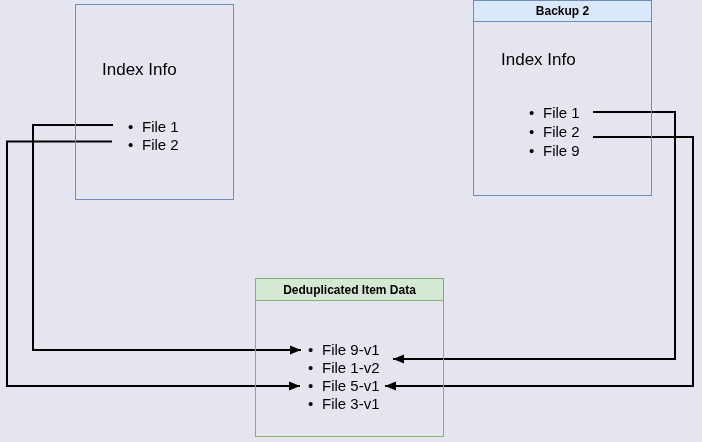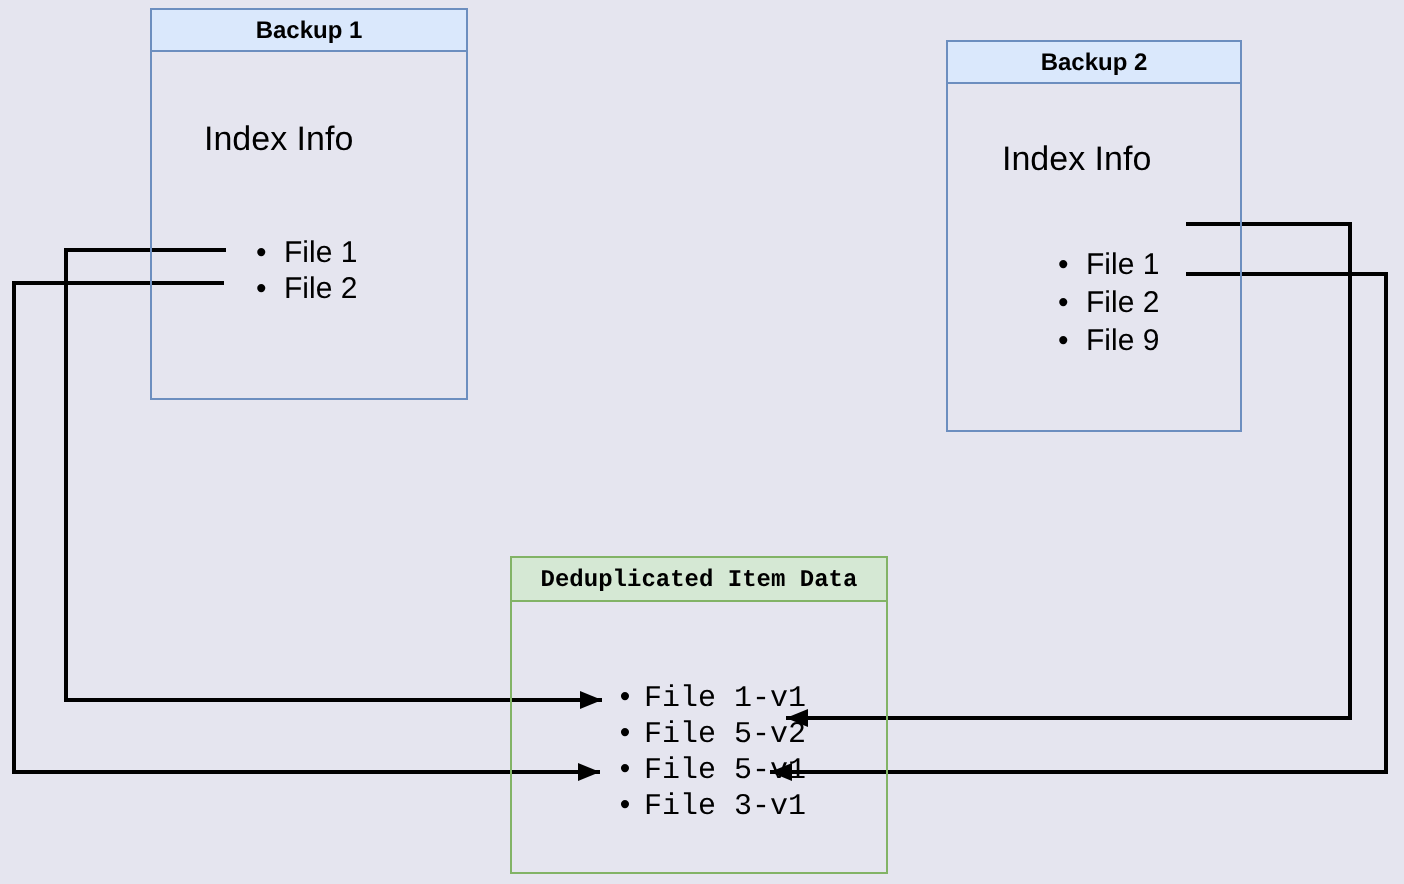--- a/index.html
+++ b/index.html
@@ -35,21 +35,21 @@
     fill:none;
     stroke:var(--line-color);
     stroke-width:2;
   }
   .box{
     position:absolute;
     border:1.5px solid;
     background:transparent;
   }
   .box.blue{border-color:var(--blue-border);}
-  .box.green{border-color:var(--green-border);font-family:Liberation Mono, monospace;}
+  .box.green{border-color:var(--green-border);}
   .box-title{
     position:absolute;
     left:0;right:0;top:0;
     border-bottom:1.5px solid;
     font-weight:bold;
     font-size:12px;
     text-align:center;
     display:flex;
     align-items:center;
     justify-content:center;
@@ -100,41 +100,40 @@
         <path d="M1,0.5 L12,5 L1,9.5 Z" fill="#000000"></path>
       </marker>
     </defs>
     <polyline points="113,125 33,125 33,350 301,350" marker-end="url(#arrow)"></polyline>
     <polyline points="112,141.5 7,141.5 7,386 300,386" marker-end="url(#arrow)"></polyline>
     <polyline points="593,112 675,112 675,359 393,359" marker-end="url(#arrow)"></polyline>
     <polyline points="593,137 693,137 693,386 385,386" marker-end="url(#arrow)"></polyline>
   </svg>
 
   <div class="box blue" style="left:75px;top:4px;width:159px;height:196px;">
-    <div class="box-title">Backup 1</div>
     <div class="box-subtitle" style="left:26px;top:56px;">Index Info</div>
     <ul class="file-list" style="left:66px;top:113px;">
       <li>File 1</li>
       <li>File 2</li>
     </ul>
   </div>
 
-  <div class="box blue" style="left:473px;top:20px;width:148px;height:196px;">
+  <div class="box blue" style="left:473px;top:0;width:179px;height:196px;">
     <div class="box-title">Backup 2</div>
     <div class="box-subtitle" style="left:27px;top:50px;">Index Info</div>
     <ul class="file-list tall" style="left:69px;top:102px;">
       <li>File 1</li>
       <li>File 2</li>
       <li>File 9</li>
     </ul>
   </div>
 
   <div class="box green" style="left:255px;top:278px;width:189px;height:159px;">
     <div class="box-title">Deduplicated Item Data</div>
     <ul class="file-list" style="left:66px;top:62px;">
-      <li>File 1-v1</li>
-      <li>File 5-v2</li>
+      <li>File 9-v1</li>
+      <li>File 1-v2</li>
       <li>File 5-v1</li>
       <li>File 3-v1</li>
     </ul>
   </div>
 
 </div>
 
 </body></html>

